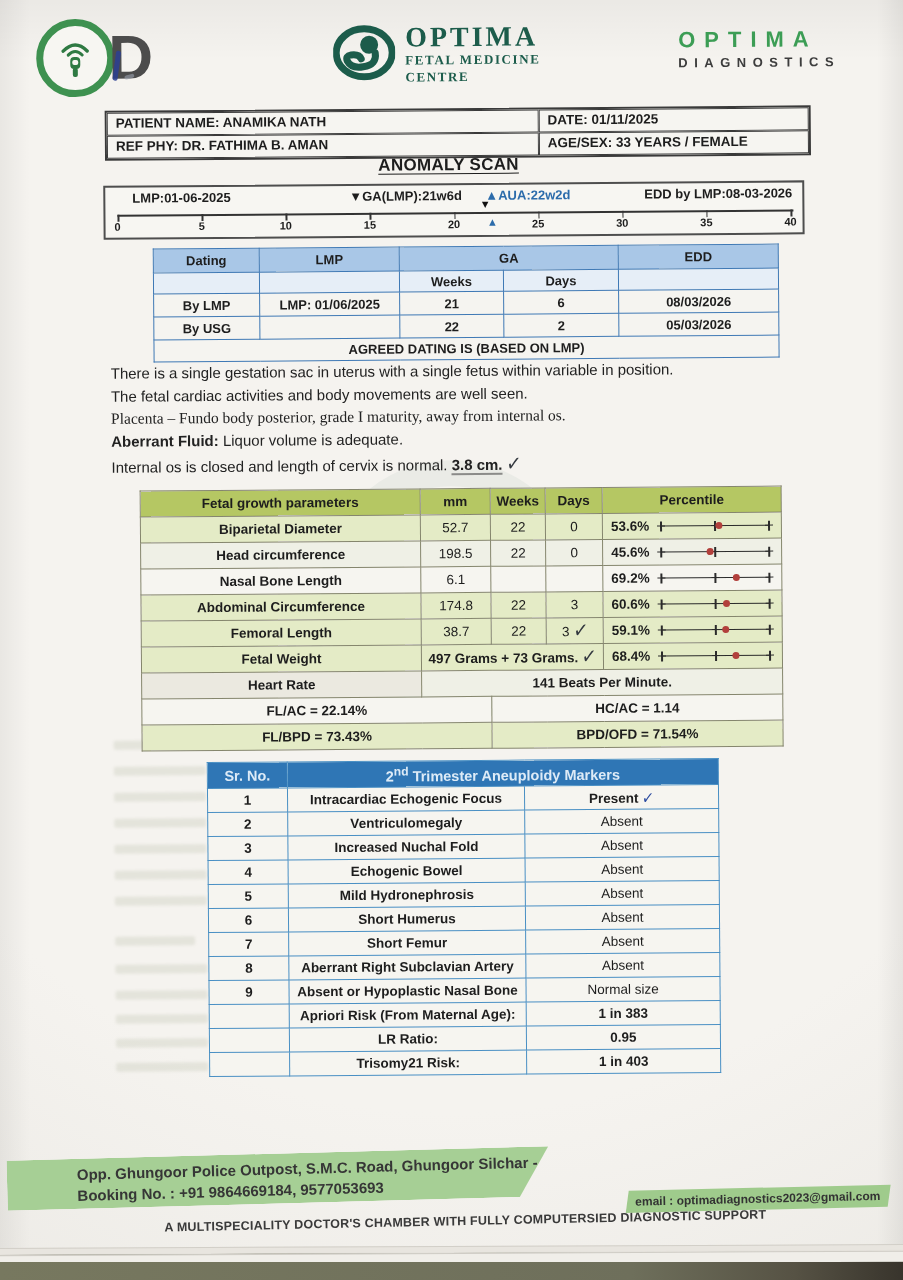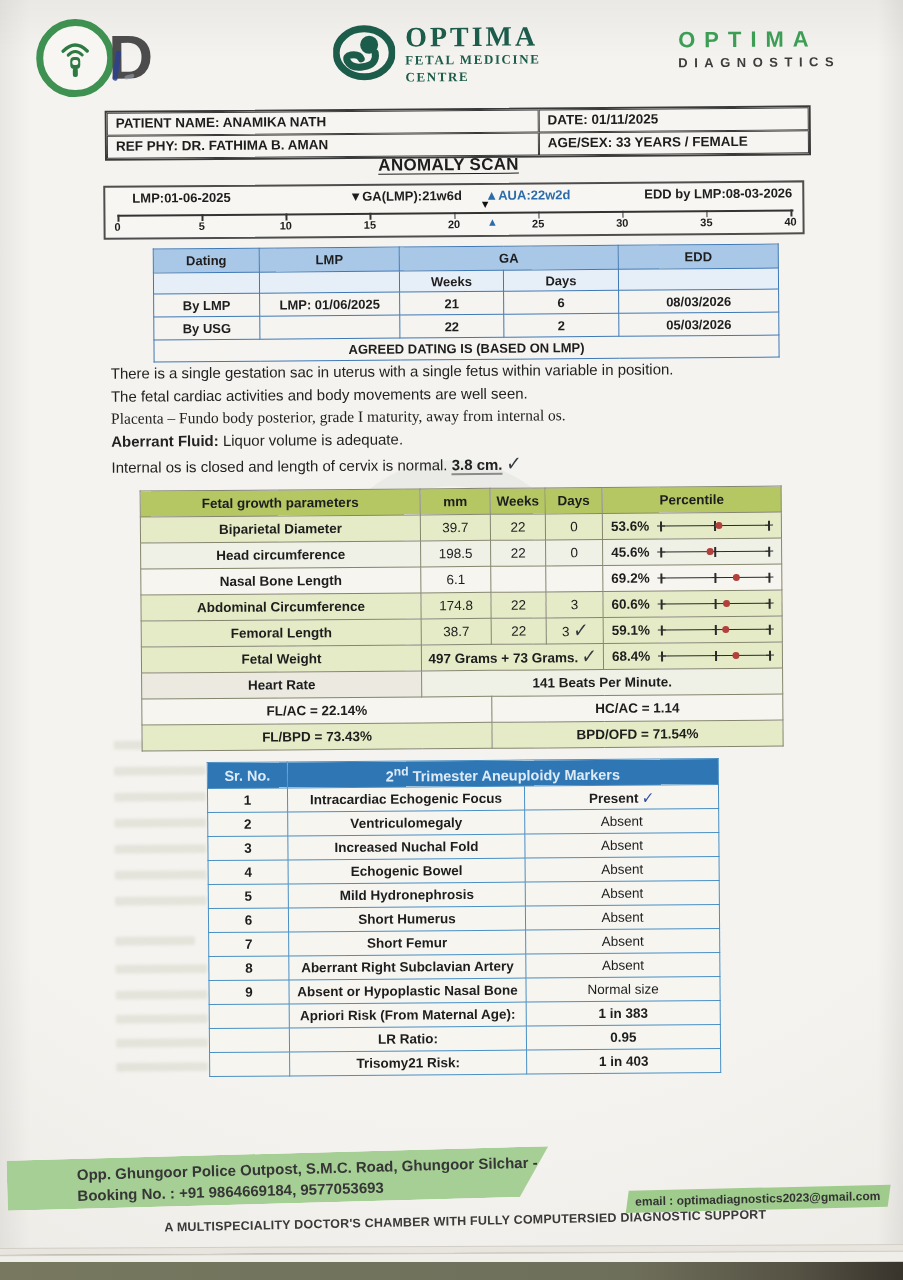--- a/index.html
+++ b/index.html
@@ -292,21 +292,21 @@
           <th>Fetal growth parameters</th>
           <th>mm</th>
           <th>Weeks</th>
           <th>Days</th>
           <th>Percentile</th>
         </tr>
       </thead>
       <tbody id="growth-body">
           <tr>
             <td class="param">Biparietal Diameter</td>
-            <td>39.7</td>
+            <td>52.7</td>
             <td>22</td>
             <td>0</td>
             <td>
               <div class="pcell">
                 <span class="pct-label">53.6%</span>
                 <div class="pchart">
                   <div class="pline"></div>
                   <div class="ptick" style="left: 0%;"></div>
                   <div class="ptick" style="left: 50%;"></div>
                   <div class="ptick" style="left: 100%;"></div>

